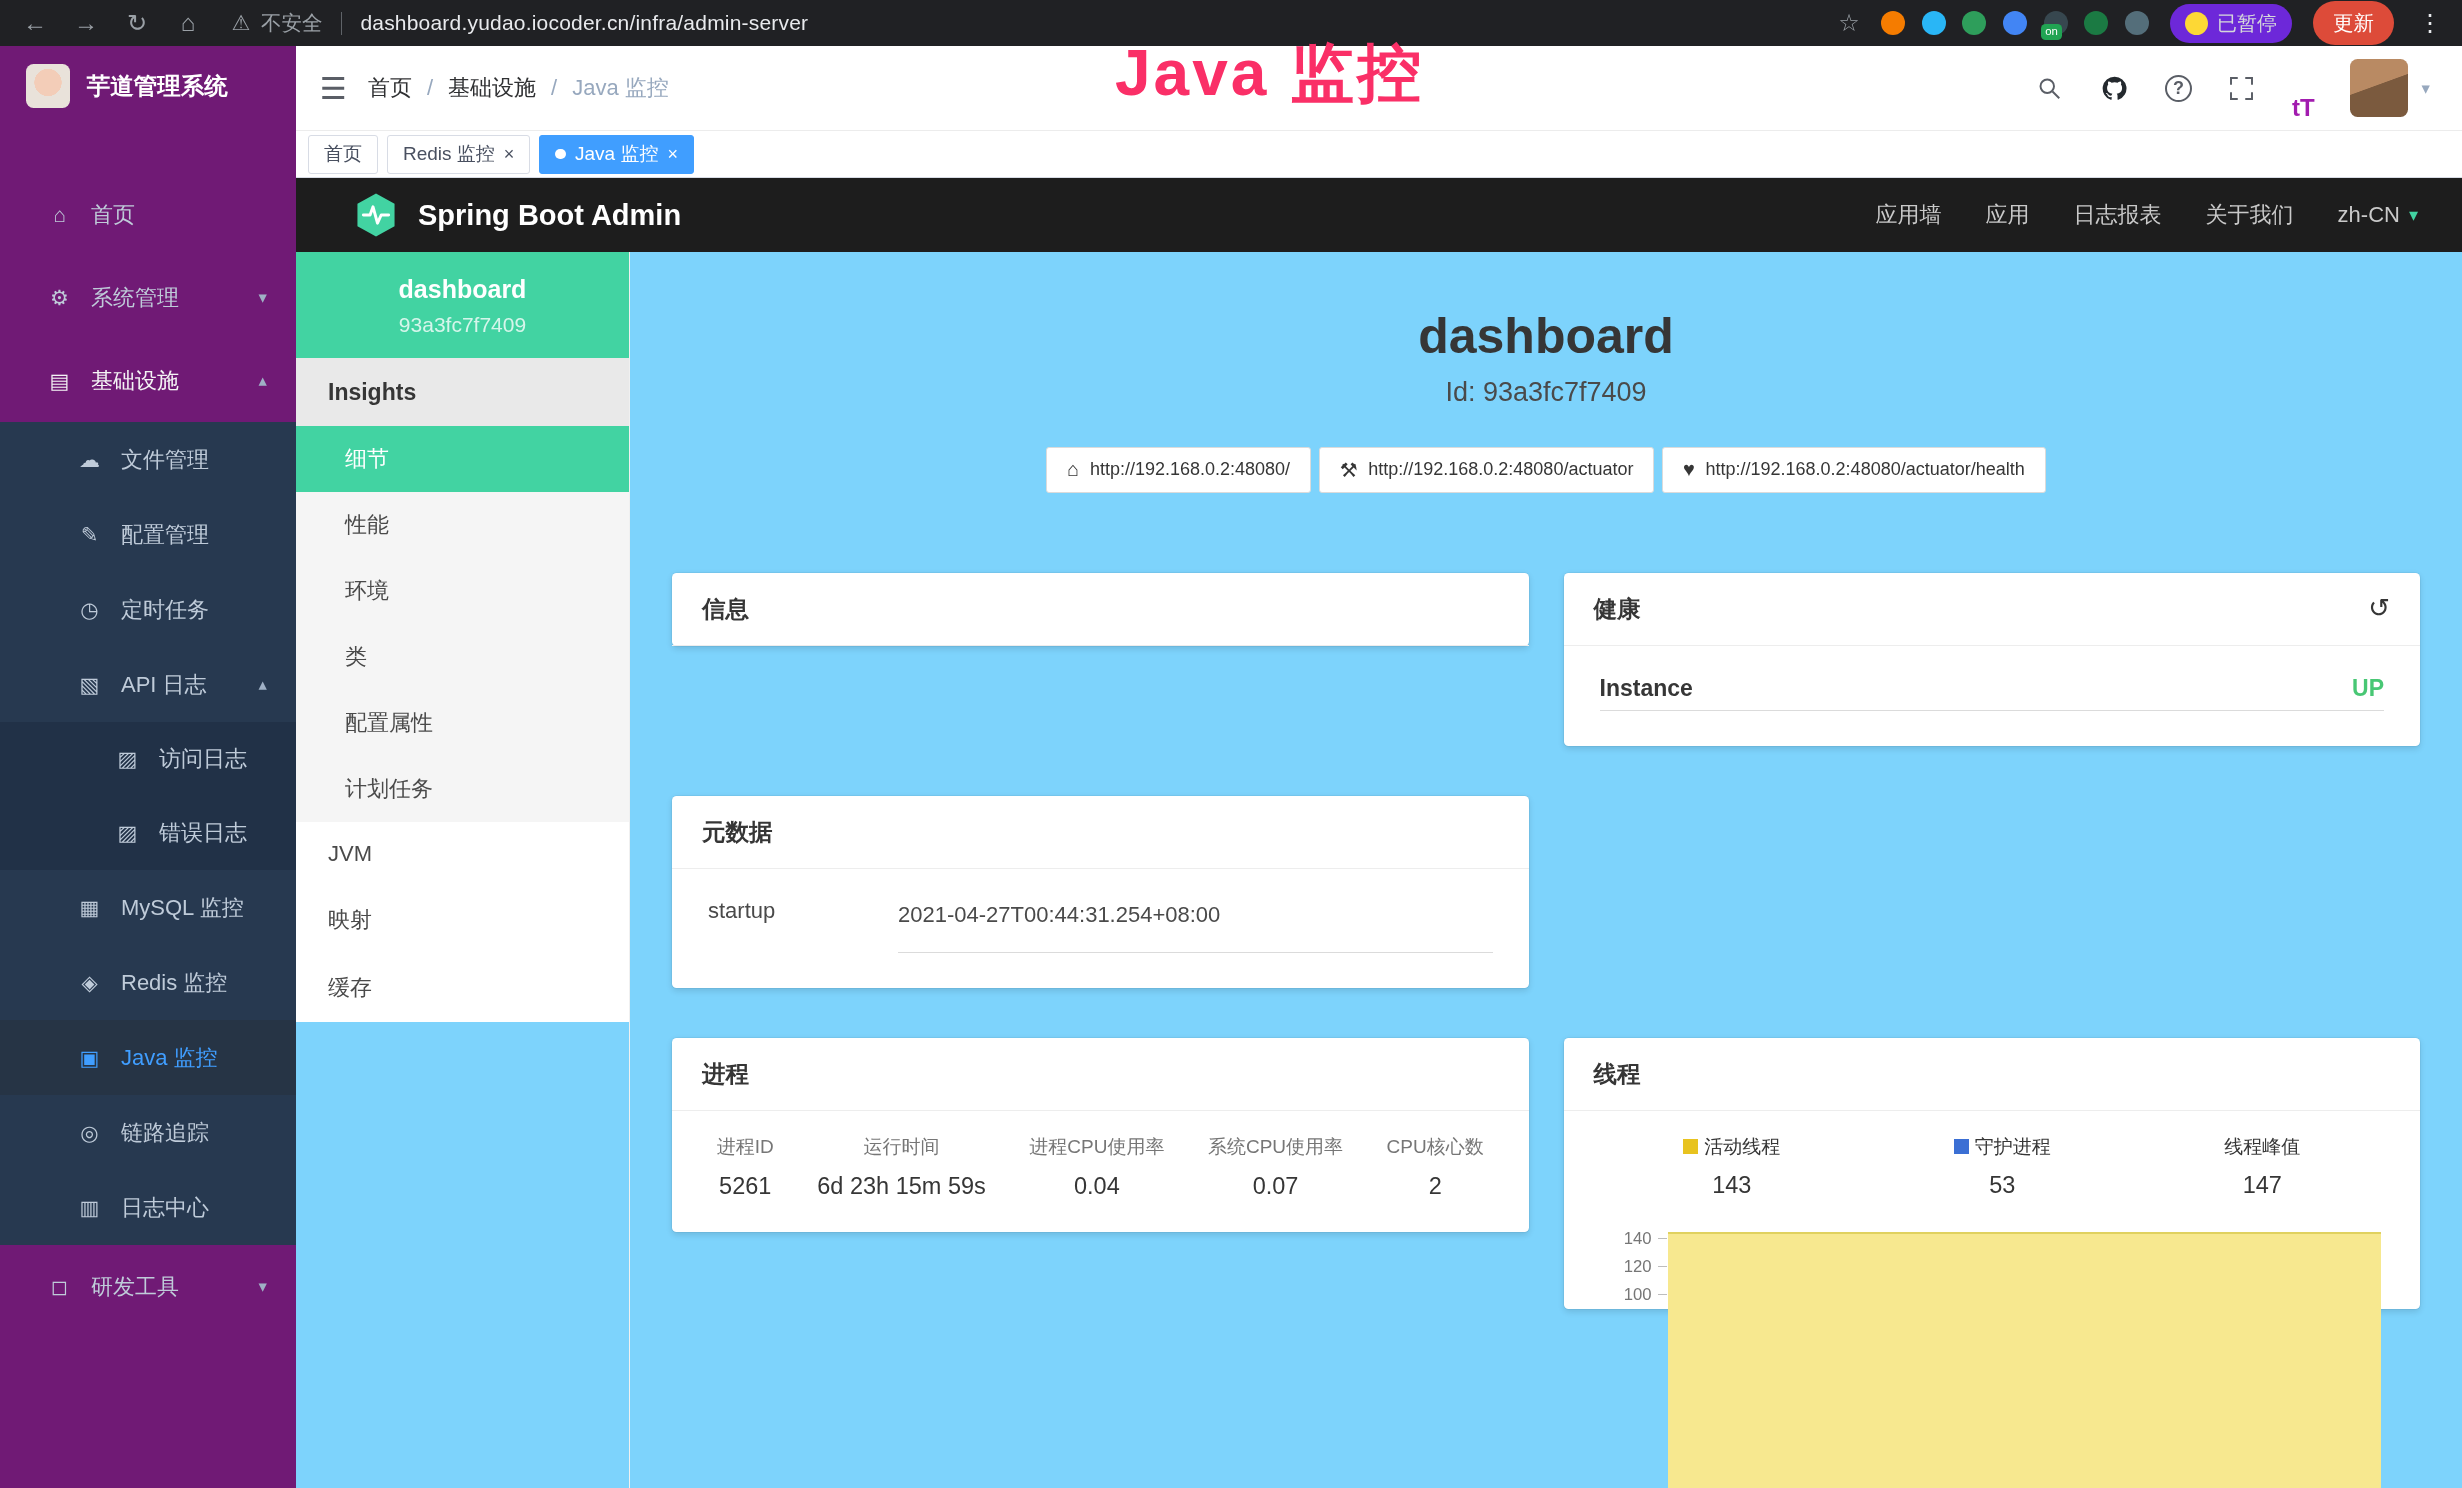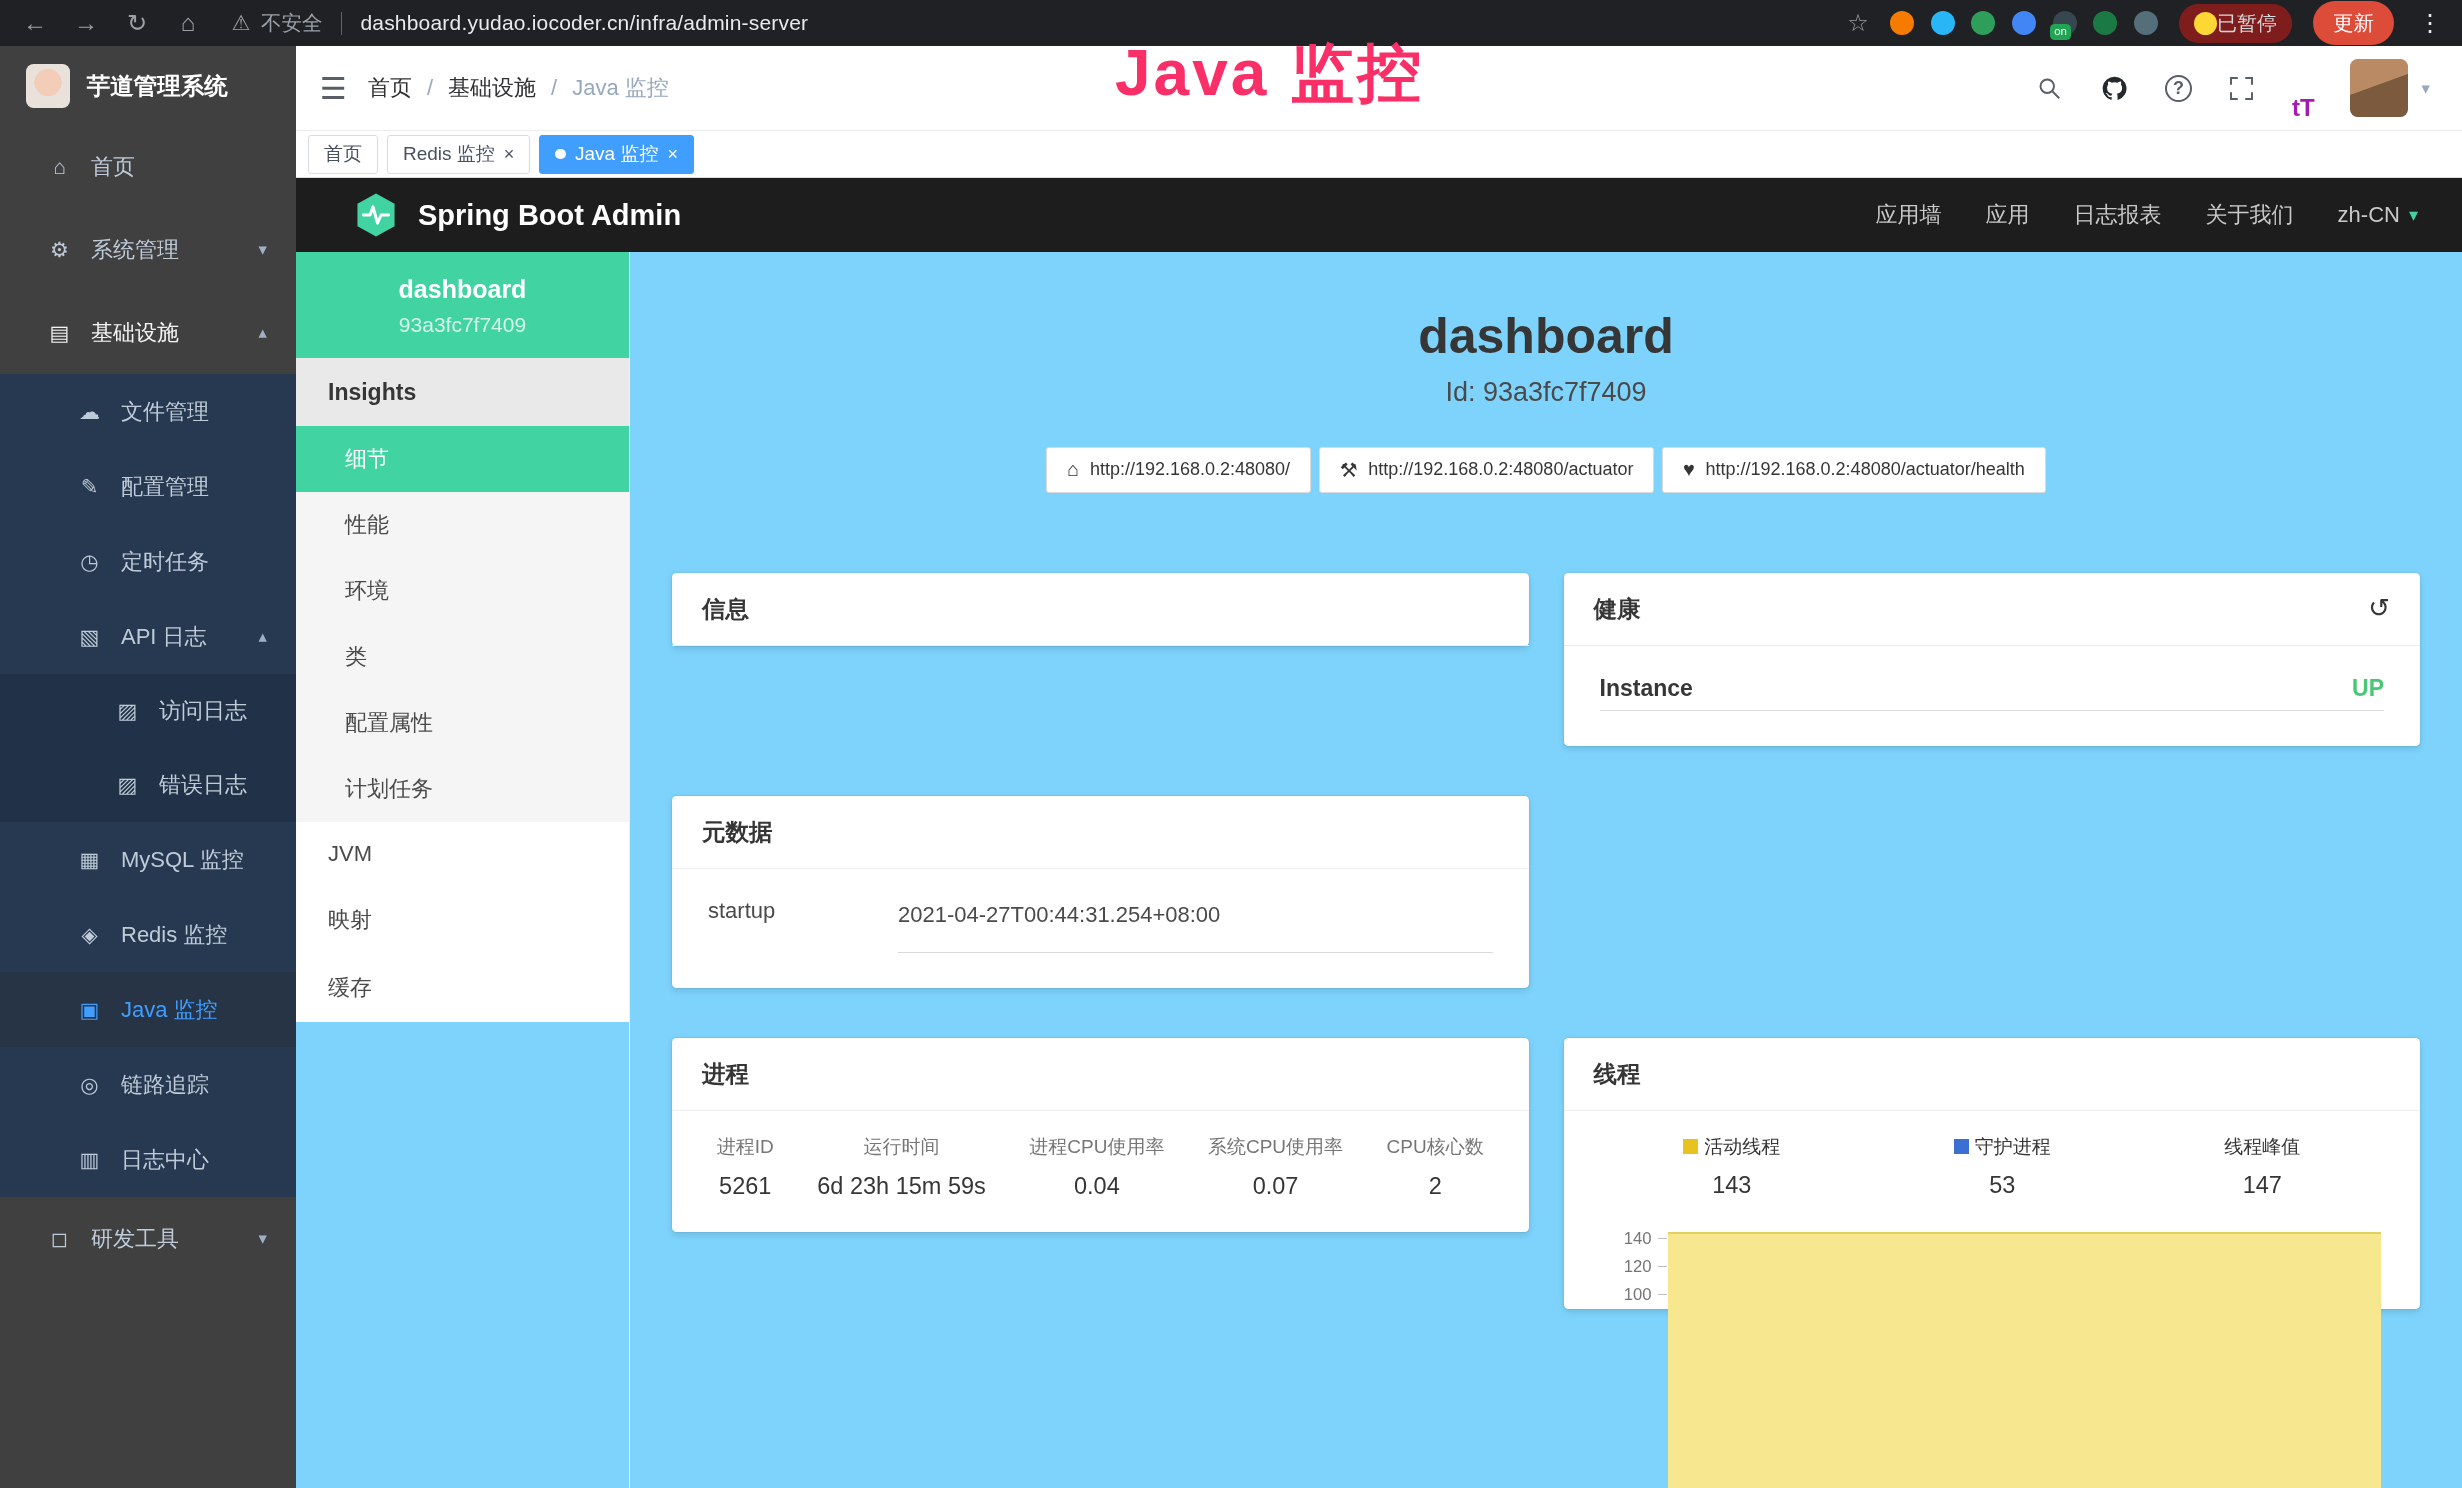--- a/index.html
+++ b/index.html
@@ -16,31 +16,31 @@
   .sec-label { font-size:20.5px; color:#9aa0a6; }
   .url-sep { width:1.5px; height:23px; background:#5f6368; margin:0 7.6px; }
   .url-text { font-size:21px; color:#e8eaed; letter-spacing:0.2px; }
   .chrome-spacer { flex:1; }
   .star { font-size:24px; color:#9aa0a6; }
   .ext-row { display:flex; align-items:center; gap:16.7px; }
   .ext { width:24px; height:24px; border-radius:50%; position:relative; }
   .ext.e1{background:#f57c00;} .ext.e2{background:#29b6f6;} .ext.e3{background:#2e9e5b;}
   .ext.e4{background:#4285f4;} .ext.e5{background:#37474f;} .ext.e6{background:#1b7a43;} .ext.e7{background:#546e7a;}
   .on-badge { position:absolute; bottom:-4.6px; left:-3px; background:#21a453; color:#fff; font-size:11.4px; line-height:1; padding:2.3px 4.6px; border-radius:4.6px; }
-  .paused-chip { display:flex; align-items:center; background:#7f1d1d; border-radius:23px; padding:6px 15px; }
+  .paused-chip { display:flex; align-items:center; gap:9px; background:#6d28d9; border-radius:23px; padding:6px 15px; }
   .emoji-dot { width:23px; height:23px; border-radius:50%; background:#fdd835; }
   .paused-chip span.txt { font-size:20px; color:#d5d7da; }
   .update-btn { background:#dd4b39; color:#fff; font-size:20.5px; padding:7.6px 20px; border-radius:23px; display:flex; align-items:center; gap:7.6px; }
   .kebab { color:#e8eaed; font-size:24px; margin-left:3px; }
 
   
   .app { flex:1; display:flex; min-height:0; }
 
   
-  .sidebar { width:296px; flex-shrink:0; background:#404040; color:#bfcbd9; display:flex; flex-direction:column; overflow:hidden; }
+  .sidebar { width:296px; flex-shrink:0; background:#701a75; color:#bfcbd9; display:flex; flex-direction:column; overflow:hidden;gap:48px; }
   .logo-row { height:79px; display:flex; align-items:center; gap:16.7px; padding:0 26px; flex-shrink:0; }
   .logo-img { width:44px; height:44px; border-radius:7.6px; background:radial-gradient(circle at 50% 42%, #f3cdb8 0 40%, #e9e2da 41% 100%); flex-shrink:0; }
   .app-title { color:#fff; font-weight:bold; font-size:23.5px; }
   .menu { display:flex; flex-direction:column; }
   .s-item { display:flex; align-items:center; gap:18px; font-size:22px; position:relative; cursor:pointer; }
   .s-item.l1 { height:83px; padding-left:46px; }
   .s-item.l2 { height:75px; padding-left:76px; background:#273950; }
   .s-item.l3 { height:74px; padding-left:114px; background:#213147; }
   .s-ico { font-size:21px; width:27px; text-align:center; color:#bfcbd9; }
   .s-chev { position:absolute; right:29px; font-size:16.7px; color:#9fb0c5; }

